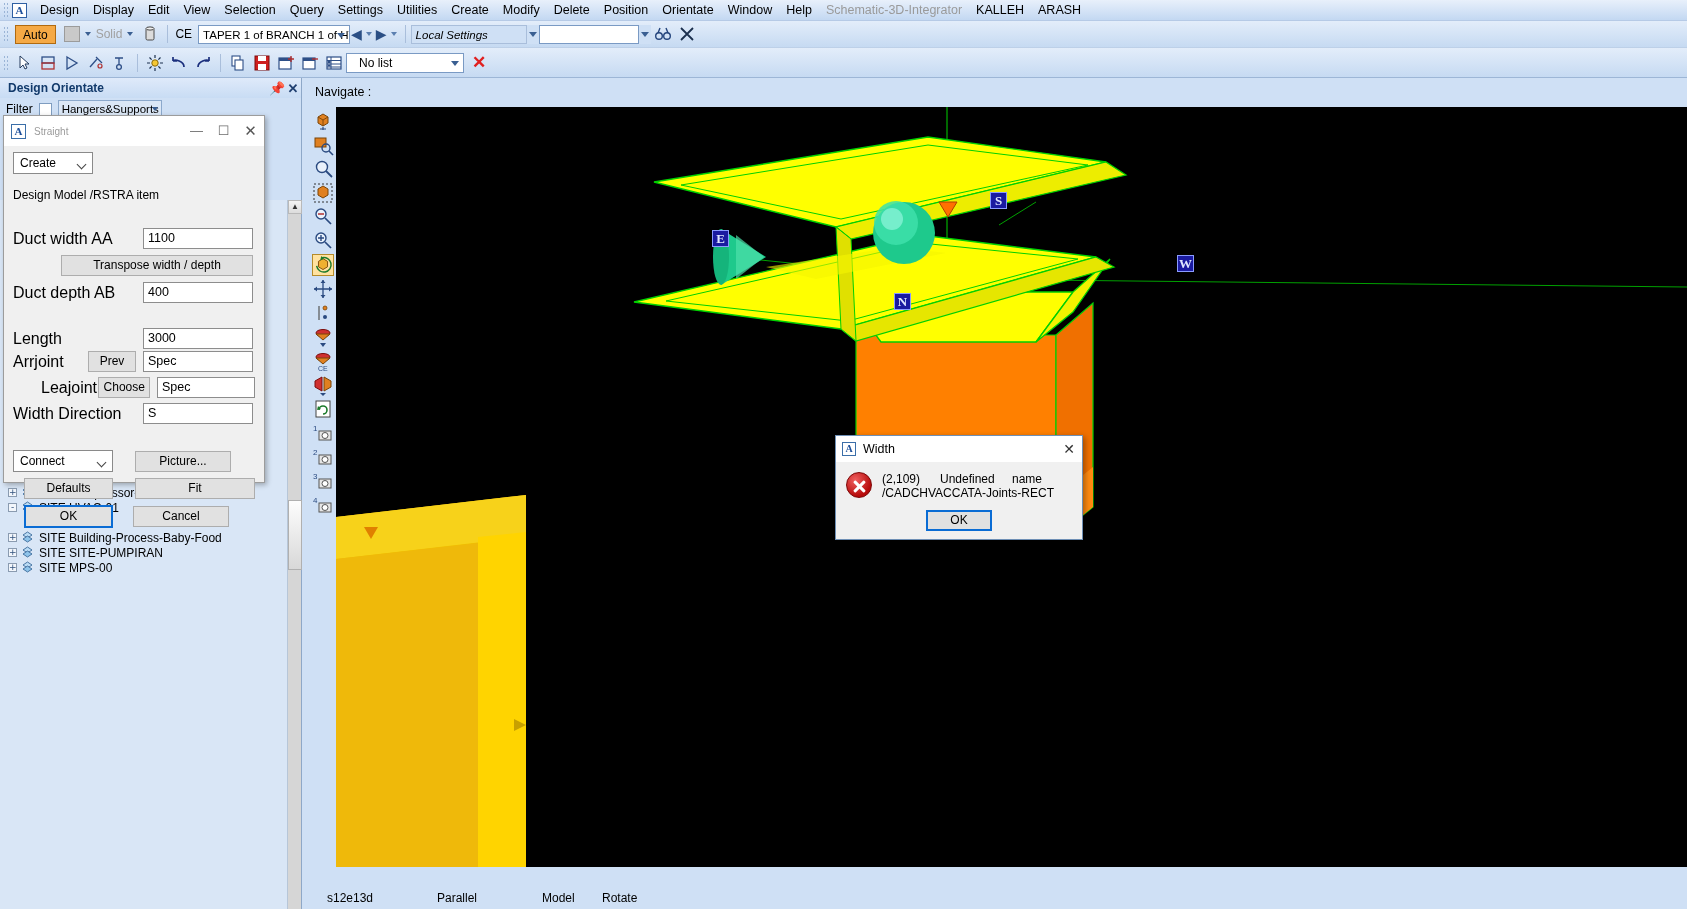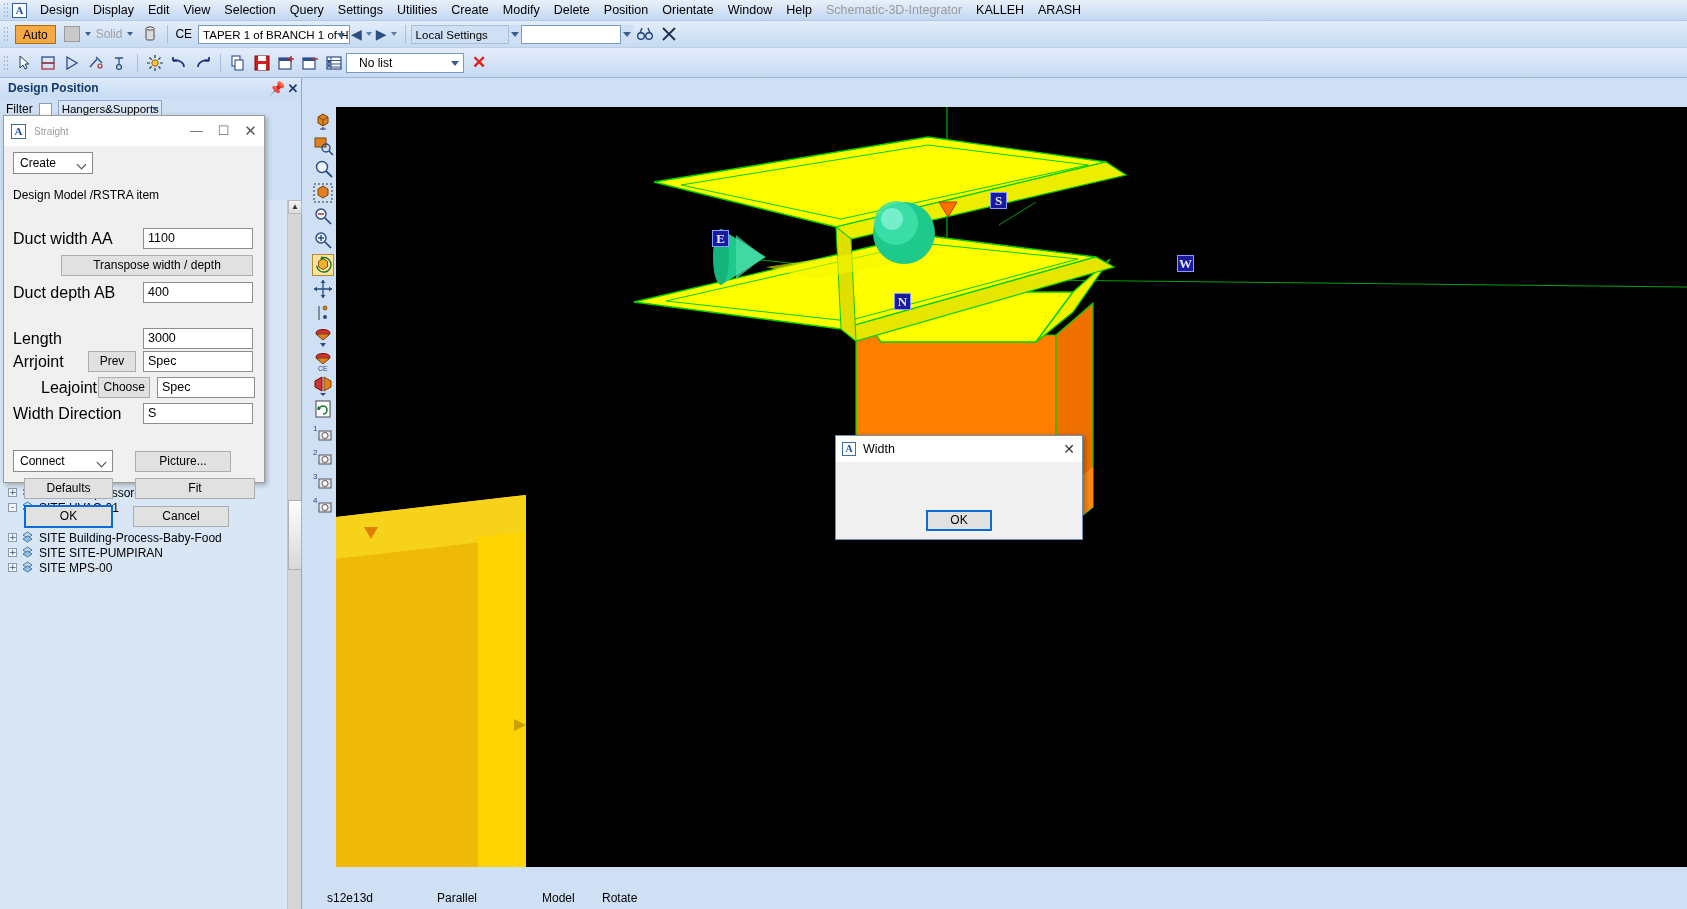--- a/index.html
+++ b/index.html
@@ -269,21 +269,21 @@
     <div style="font-size:12px;margin:0 6px 0 2px;">CE</div>
     <div class="combo filled" style="width:152px;">
       <span class="cv">TAPER 1 of BRANCH 1 of HV</span>
       <span class="carrow"></span>
     </div>
     <div class="arrowbtn">◀</div>
     <div class="tinytri"></div>
     <div class="arrowbtn">▶</div>
     <div class="tinytri"></div>
     <div class="vsep"></div>
-    <div class="combo" style="width:98px;background:#cfe0f5;border-color:#a9bedb;">
+    <div class="combo" style="width:116px;background:#cfe0f5;border-color:#a9bedb;font-style:italic;">
       <span class="cv">Local Settings</span>
     </div>
     <div class="combo" style="width:12px;padding:0;background:#cfe0f5;border:none;">
       <span class="carrow" style="right:2px;"></span>
     </div>
     <div class="combo filled" style="width:100px;">
       <span class="cv"></span>
     </div>
     <div class="combo" style="width:12px;padding:0;background:#cfe0f5;border:none;">
       <span class="carrow" style="right:2px;"></span>
@@ -388,21 +388,21 @@
     </div>
     <div class="nolist">
       <span>No list</span>
       <span class="carrow" style="position:absolute;right:4px;top:7px;width:0;height:0;border-left:4px solid transparent;border-right:4px solid transparent;border-top:5px solid #3a5f92;"></span>
     </div>
     <div class="xred">✕</div>
   </div>
 
   <div class="de-panel">
     <div class="de-title">
-      <span>Design Position</span>
+      <span>Design Orientate</span>
       <span class="spacer"></span>
       <span class="de-pin">📌</span>
       <span class="de-close">✕</span>
     </div>
     <div class="filterrow">
       <span>Filter</span>
       <span class="chk"></span>
       <span class="filtercombo">
         <span>Hangers&amp;Supports</span>
         <span class="carrow" style="position:absolute;right:3px;top:6px;width:0;height:0;border-left:3.5px solid transparent;border-right:3.5px solid transparent;border-top:4.5px solid #3a5f92;"></span>
@@ -766,20 +766,23 @@
         <span style="width:11px;"></span>
         <span class="gbtn primary" style="width:89px;height:23px;line-height:19px;">OK</span>
         <span style="width:20px;"></span>
         <span class="gbtn" style="width:96px;">Cancel</span>
       </div>
 
     </div>
   </div>
 
   <div class="viewwrap">
+    <div class="navbar">
+      <span>Navigate :</span>
+    </div>
 
     <div class="vtool">
       <div class="vt-ico">
         <svg width="22" height="22" viewBox="0 0 22 22">
           <path d="M6 7 L11 4 L16 7 L16 13 L11 16 L6 13 Z" fill="#e08020" stroke="#7a4408" stroke-width="1"></path>
           <path d="M6 7 L11 10 L16 7 M11 10 L11 16" stroke="#7a4408" stroke-width=".9" fill="none"></path>
           <path d="M11 17 L11 20 M8 19 L14 19" stroke="#2a4a80" stroke-width="1.2"></path>
         </svg>
       </div>
       <div class="vt-ico">
@@ -947,20 +950,31 @@
       <div class="axis-lbl" style="left:558px;top:186px;">N</div>
     </div>
   </div>
 
   <div class="dlg-error">
     <div class="err-tbar">
       <div class="err-ico">A</div>
       <div class="err-title">Width</div>
       <div class="err-x">✕</div>
     </div>
+    <div class="err-body">
+      <div class="err-circle"></div>
+      <div>
+        <div style="font-size:12px;display:flex;gap:0;">
+          <span style="width:58px;">(2,109)</span>
+          <span style="width:72px;">Undefined</span>
+          <span>name</span>
+        </div>
+        <div style="font-size:12px;">/CADCHVACCATA-Joints-RECT</div>
+      </div>
+    </div>
     <div class="err-okwrap">
       <span class="err-ok">OK</span>
     </div>
   </div>
 
   <div class="statusbar">
     <span class="sb-cell" style="margin-left:24px;width:110px;">s12e13d</span>
     <span class="sb-cell" style="width:105px;">Parallel</span>
     <span class="sb-cell" style="width:60px;">Model</span>
     <span class="sb-cell">Rotate</span>

